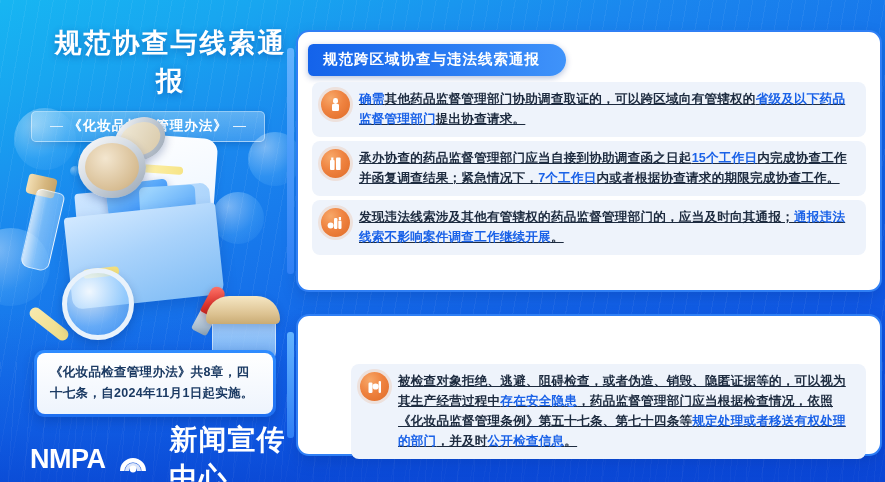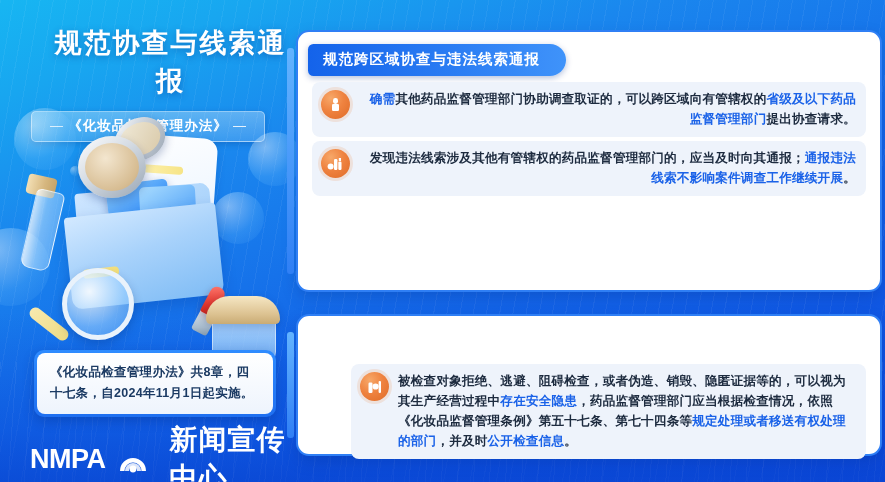--- a/index.html
+++ b/index.html
@@ -223,21 +223,21 @@
   
   .right { position: absolute; left: 292px; top: 0; width: 593px; height: 482px; }
 
   .card {
     position: absolute; left: 6px; width: 578px;
     border-radius: 11px;
     background: #ffffff;
     border: 2px solid #ffffff;
     box-shadow: 0 0 0 2px #2f7ff5, 0 6px 16px rgba(0,35,120,0.25);
   }
-  .card.c1 { top: 32px; height: 254px; text-align: right; }
+  .card.c1 { top: 32px; height: 254px; }
   .card.c2 { top: 316px; height: 134px; }
 
   .card-accent {
     position: absolute; left: -13px; top: 14px; width: 7px;
     border-radius: 3px;
     background: linear-gradient(to bottom, #63b4ff, #2f7ff5);
   }
   .card.c1 .card-accent { height: 226px; }
   .card.c2 .card-accent { height: 106px; }
 
@@ -274,20 +274,21 @@
   }
   .bicon svg { display:block; }
 
   .btext {
     flex: 1 1 auto;
     color: #1d2b3f;
     font-size: 12.6px;
     font-weight: bold;
     line-height: 20px;
     letter-spacing: 0.2px;
+    text-decoration: underline;
   }
   .hl { color: #1a62e8; }
 </style>
 </head>
 <body>
 
 <div class="stage">
   <div class="streaks"></div>
   <div class="streaks2"></div>
   <div class="botglow"></div>
@@ -362,20 +363,30 @@
           <span class="bicon">
             <svg width="17" height="17" viewBox="0 0 17 17">
                 <rect x="6" y="2" width="5" height="6" rx="2.4" fill="#fff"></rect>
                 <rect x="5" y="8" width="7" height="7" rx="1.2" fill="#fff"></rect>
               </svg>
           </span>
           <span class="btext"><span class="hl">确需</span><span>其他药品监督管理部门协助调查取证的，可以跨区域向有管辖权的</span><span class="hl">省级及以下药品监督管理部门</span><span>提出协查请求。</span></span>
         </div>
 
 
+        <div class="bullet">
+          <span class="bicon">
+            <svg width="17" height="17" viewBox="0 0 17 17">
+                <rect x="3" y="5" width="4.6" height="10" rx="1" fill="#fff"></rect>
+                <rect x="4.2" y="2.5" width="2.2" height="2.5" fill="#fff"></rect>
+                <rect x="9" y="2.5" width="4.6" height="12.5" rx="1" fill="#fff"></rect>
+              </svg>
+          </span>
+          <span class="btext"><span>承办协查的药品监督管理部门应当自接到协助调查函之日起</span><span class="hl">15个工作日</span><span>内完成协查工作并函复调查结果；紧急情况下，</span><span class="hl">7个工作日</span><span>内或者根据协查请求的期限完成协查工作。</span></span>
+        </div>
 
         <div class="bullet">
           <span class="bicon">
             <svg width="17" height="17" viewBox="0 0 17 17">
                 <circle cx="3.6" cy="11.5" r="3" fill="#fff"></circle>
                 <rect x="7" y="4" width="3.4" height="11" rx="1.2" fill="#fff"></rect>
                 <rect x="11.3" y="6.5" width="3.2" height="8.5" rx="1.2" fill="#fff"></rect>
                 <rect x="11.8" y="3" width="2.2" height="3" fill="#fff"></rect>
               </svg>
           </span>

